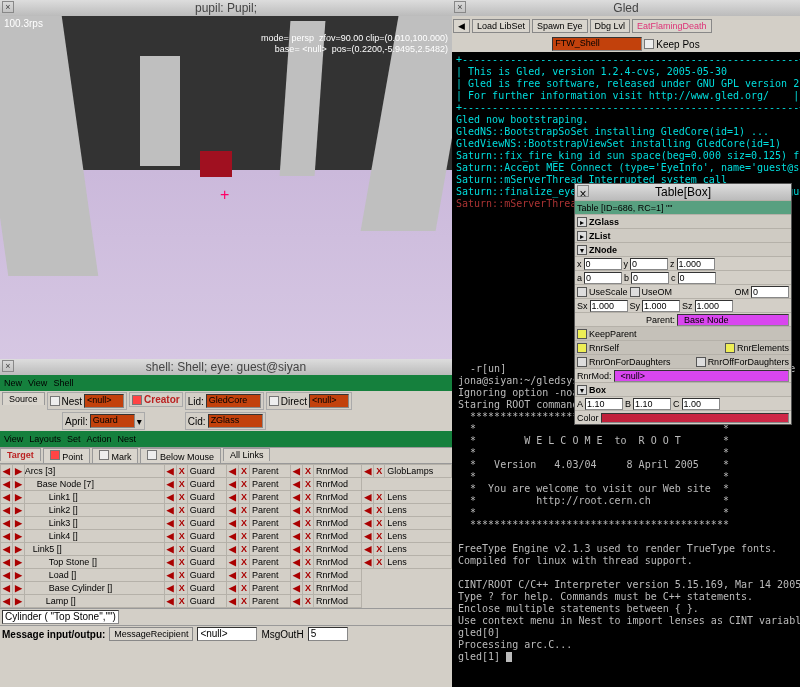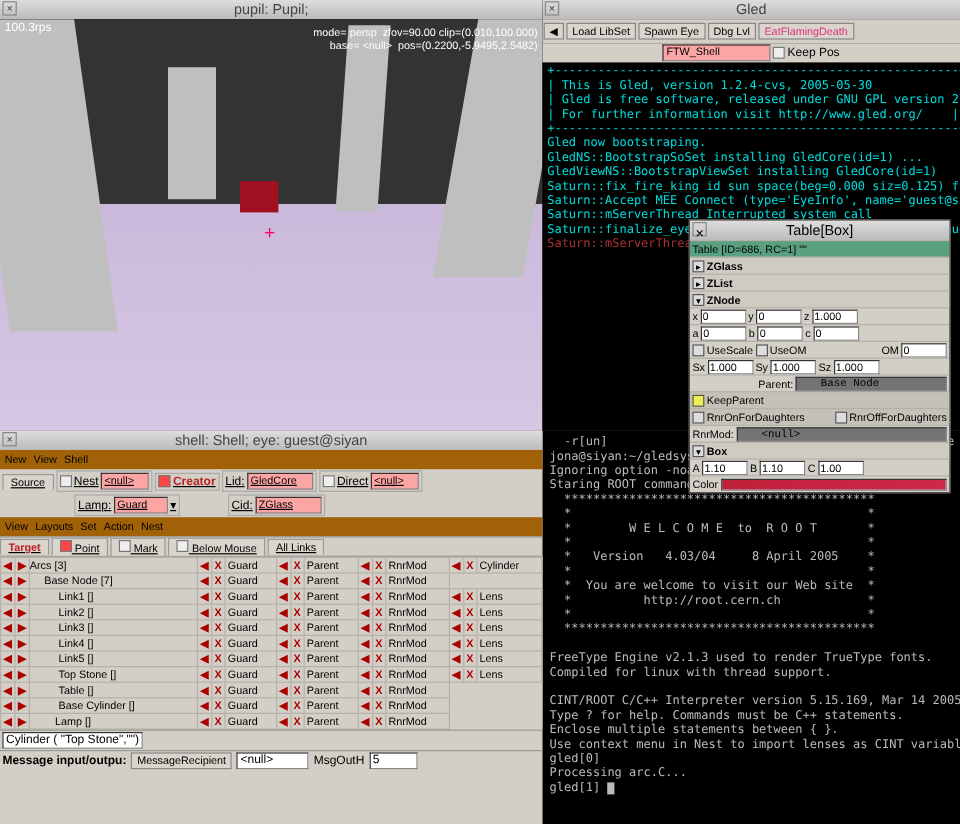--- a/index.html
+++ b/index.html
@@ -8,50 +8,50 @@
   .titlebar { background: linear-gradient(#ddd,#bbb); color:#444; font-size:12px; text-align:center; height:16px; line-height:16px; position:relative; }
   .titlebar .x { position:absolute; left:2px; top:1px; width:12px; height:12px; border:1px solid #888; font-size:9px; line-height:11px; }
 
   
   #pupil { position:relative; background:#000; }
   #pupil .scene { position:absolute; left:0; top:16px; right:0; bottom:0; background:linear-gradient(#333 0%, #333 45%, #cbb9db 45%, #d6c7e3 100%); overflow:hidden; }
   .pillar { position:absolute; background:#bfbfbf; }
   .cube { position:absolute; background:#a01020; }
   .cross { position:absolute; left:220px; top:170px; color:#f06; font-size:16px; }
   .rps { position:absolute; left:4px; top:18px; color:#fff; font-size:10px; }
-  .camtext { position:absolute; right:4px; top:22px; color:#fff; font-size:9px; text-align:right; line-height:11px; white-space:pre; }
+  .camtext { position:absolute; right:4px; top:33px; color:#fff; font-size:9px; text-align:right; line-height:11px; white-space:pre; }
 
   
   #gled { position:relative; background:#000; }
   #gled .bar { position:absolute; left:0; top:16px; right:0; height:20px; background:#d3cfc7; display:flex; gap:2px; align-items:center; padding:1px; }
   .btn { background:#d9d5cd; border:1px solid #888; padding:1px 4px; font-size:9px; }
   .pink { color:#d37; }
-  .field { background:#fca5a5; border:1px inset #888; padding:0 2px; font-size:9px; height:14px; }
+  .field { background:#c2410c; border:1px inset #888; padding:0 2px; font-size:9px; height:14px; }
   #gled .log { position:absolute; left:0; top:36px; right:0; color:#0dd; font-family:monospace; font-size:10px; line-height:12px; padding:2px 4px; white-space:pre; overflow:hidden; }
   #gled .log .last { color:#a33; }
 
   
   #tablebox { position:absolute; left:574px; top:183px; width:218px; background:#d3cfc7; border:1px solid #555; font-size:9px; z-index:10; }
   #tablebox .tb-title { background:linear-gradient(#ddd,#bbb); text-align:center; font-size:12px; height:16px; line-height:16px; position:relative; }
   #tablebox .tb-title .x { position:absolute; left:2px; top:1px; width:12px; height:12px; border:1px solid #888; }
   #tablebox .row { display:flex; align-items:center; border-top:1px solid #b5b1a9; padding:0 2px; height:14px; gap:2px; }
   #tablebox .hdr { background:#58a080; color:#000; }
   #tablebox .hdr2 { background:#cfcbc3; }
   #tablebox .sq { width:10px; height:10px; border:1px solid #555; background:#ddd; font-size:8px; text-align:center; line-height:9px; flex:none; }
   #tablebox input { border:1px inset #888; font-size:9px; height:12px; padding:0 1px; width:38px; }
   #tablebox .lab { flex:none; }
   #tablebox .grow { flex:1; }
   #tablebox .selrow { background:#c5c1b9; }
-  #tablebox .wht { background:#737373; border:1px inset #888; height:12px; padding:0 20px;font-family:Liberation Mono, monospace; }
+  #tablebox .wht { background:#d946ef; border:1px inset #888; height:12px; padding:0 6px; }
   .colorbar { background:linear-gradient(90deg,#c0203a,#d02848); height:10px; flex:1; border:1px inset #888;}
 
   
   #shell { position:relative; background:#d3cfc7; font-size:10px; }
-  #shell .topbar { height:16px; background:#a16207; display:flex; gap:6px; align-items:center; padding:0 4px; font-size:9px; }
-  #shell .row2 { display:flex; align-items:center; padding:1px 2px; gap:2px;text-decoration:underline; }
+  #shell .topbar { height:16px; background:#15803d; display:flex; gap:6px; align-items:center; padding:0 4px; font-size:9px; }
+  #shell .row2 { display:flex; align-items:flex-start; padding:1px 2px; gap:2px; }
   #shell .sect { border:1px solid #aaa; padding:1px 2px; display:flex; align-items:center; gap:2px; }
   .tab { display:inline-block; padding:1px 6px; background:#d9d5cd; border:1px solid #999; border-bottom:none; font-size:9px; }
   .tab.red { color:#b22; font-weight:bold; }
   .box { width:10px; height:10px; border:1px solid #777; background:#eee; display:inline-block; }
   .tree { background:#d3cfc7; border-top:1px solid #999; font-size:9px; }
   .tree table { width:100%; border-collapse:collapse; }
   .tree td { border:1px solid #b5b1a9; padding:0 2px; height:13px; white-space:nowrap; }
   .tree .name { width:140px; }
   .tree .rb { width:10px; color:#a00; text-align:center; font-weight:bold; }
   .statusrow { display:flex; align-items:center; padding:1px 2px; gap:4px; border-top:1px solid #999; }
@@ -143,21 +143,21 @@
       </span>
       <span class="sect">
         <span class="box"></span>
         <span>Direct</span>
         <span class="field" style="width:40px">&lt;null&gt;</span>
       </span>
     </div>
     <div class="row2">
       <span style="width:58px"></span>
       <span class="sect">
-        <span>Lamp:</span>
+        <span>April:</span>
         <span class="field" style="width:45px">Guard</span>▾
       </span>
       <span style="width:36px"></span>
       <span class="sect">
         <span>Cid:</span>
         <span class="field" style="width:55px">ZGlass</span>
       </span>
     </div>
     <div class="topbar" id="shell-submenu">
         <span>View</span>
@@ -184,21 +184,21 @@
               <td class="rb">X</td>
               <td>Guard</td>
               <td class="rb">◀</td>
               <td class="rb">X</td>
               <td>Parent</td>
               <td class="rb">◀</td>
               <td class="rb">X</td>
               <td>RnrMod</td>
               <td class="rb">◀</td>
               <td class="rb">X</td>
-              <td>Cylinder</td>
+              <td>GlobLamps</td>
             </tr>
             <tr>
               <td class="rb">◀</td>
               <td class="rb">▶</td>
               <td class="name" style="padding-left:12px">Base Node [7]</td>
               <td class="rb">◀</td>
               <td class="rb">X</td>
               <td>Guard</td>
               <td class="rb">◀</td>
               <td class="rb">X</td>
@@ -271,21 +271,21 @@
               <td class="rb">◀</td>
               <td class="rb">X</td>
               <td>RnrMod</td>
               <td class="rb">◀</td>
               <td class="rb">X</td>
               <td>Lens</td>
             </tr>
             <tr>
               <td class="rb">◀</td>
               <td class="rb">▶</td>
-              <td class="name" style="padding-left:24px">Link5 []</td>
+              <td class="name" style="padding-left:8px">Link5 []</td>
               <td class="rb">◀</td>
               <td class="rb">X</td>
               <td>Guard</td>
               <td class="rb">◀</td>
               <td class="rb">X</td>
               <td>Parent</td>
               <td class="rb">◀</td>
               <td class="rb">X</td>
               <td>RnrMod</td>
               <td class="rb">◀</td>
@@ -305,21 +305,21 @@
               <td class="rb">◀</td>
               <td class="rb">X</td>
               <td>RnrMod</td>
               <td class="rb">◀</td>
               <td class="rb">X</td>
               <td>Lens</td>
             </tr>
             <tr>
               <td class="rb">◀</td>
               <td class="rb">▶</td>
-              <td class="name" style="padding-left:24px">Table []</td>
+              <td class="name" style="padding-left:24px">Load []</td>
               <td class="rb">◀</td>
               <td class="rb">X</td>
               <td>Guard</td>
               <td class="rb">◀</td>
               <td class="rb">X</td>
               <td>Parent</td>
               <td class="rb">◀</td>
               <td class="rb">X</td>
               <td>RnrMod</td>
             </tr>
@@ -446,20 +446,27 @@
     </div>
   <div class="row">
       <span class="grow" style="text-align:right">Parent:</span>
       <span class="wht grow">Base Node</span>
     </div>
   <div class="row selrow">
       <span class="sq" style="background:#ee5"></span>
       <span>KeepParent</span>
     </div>
   <div class="row selrow">
+      <span class="sq" style="background:#ee5"></span>
+      <span>RnrSelf</span>
+      <span class="grow"></span>
+      <span class="sq" style="background:#ee5"></span>
+      <span>RnrElements</span>
+    </div>
+  <div class="row selrow">
       <span class="sq"></span>
       <span>RnrOnForDaughters</span>
       <span class="grow"></span>
       <span class="sq"></span>
       <span>RnrOffForDaughters</span>
     </div>
   <div class="row">
       <span>RnrMod:</span>
       <span class="wht grow">&lt;null&gt;</span>
     </div>

